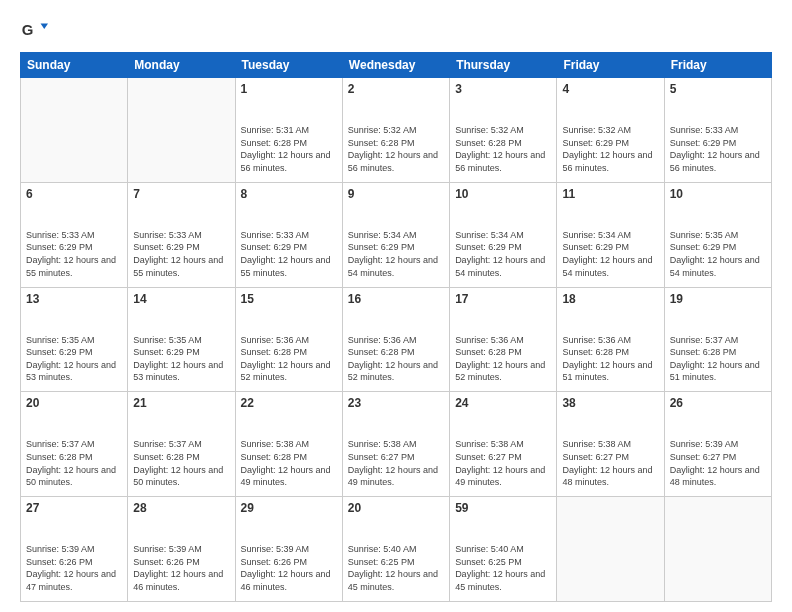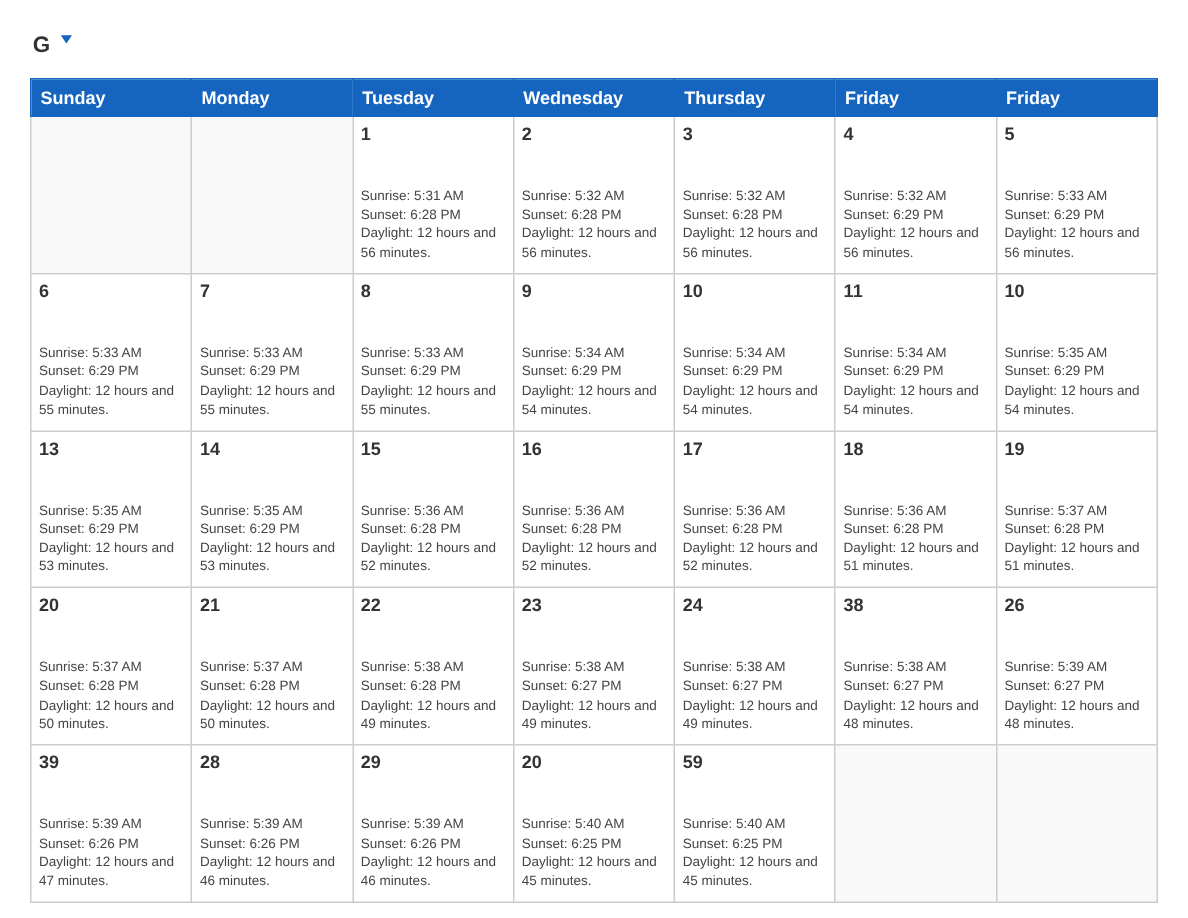--- a/index.html
+++ b/index.html
@@ -248,21 +248,21 @@
             <span class="day-num">38</span>
             <div class="day-info">Sunrise: 5:38 AM<br>Sunset: 6:27 PM<br>Daylight: 12 hours and 48 minutes.</div>
           </td>
           <td>
             <span class="day-num">26</span>
             <div class="day-info">Sunrise: 5:39 AM<br>Sunset: 6:27 PM<br>Daylight: 12 hours and 48 minutes.</div>
           </td>
         </tr>
         <tr>
           <td>
-            <span class="day-num">39</span>
+            <span class="day-num">27</span>
             <div class="day-info">Sunrise: 5:39 AM<br>Sunset: 6:26 PM<br>Daylight: 12 hours and 47 minutes.</div>
           </td>
           <td>
             <span class="day-num">28</span>
             <div class="day-info">Sunrise: 5:39 AM<br>Sunset: 6:26 PM<br>Daylight: 12 hours and 46 minutes.</div>
           </td>
           <td>
             <span class="day-num">29</span>
             <div class="day-info">Sunrise: 5:39 AM<br>Sunset: 6:26 PM<br>Daylight: 12 hours and 46 minutes.</div>
           </td>

